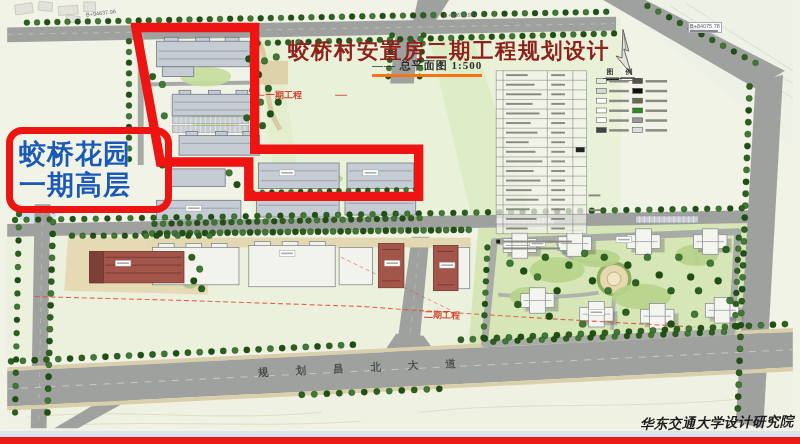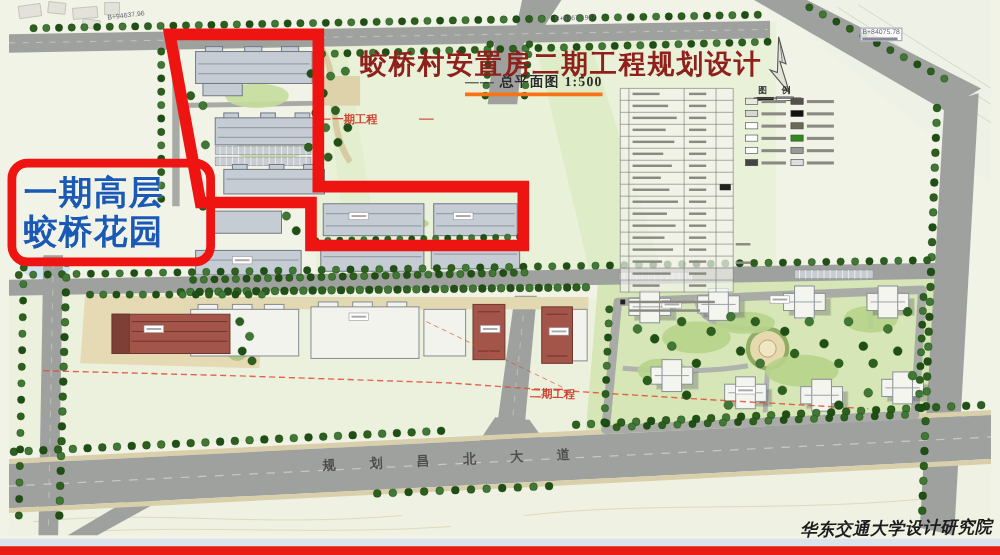--- a/index.html
+++ b/index.html
@@ -913,22 +913,22 @@
         <rect x="650" y="131.5" width="22" height="2.5" fill="#8a8a82"></rect>
       </g>
 
   <path id="red-outline" d="M131,28 L252,28 L252,152 L419,152 L419,200 L246,200 L246,165 L156,165 Z" fill="none" stroke="#ee1411" stroke-width="9.5" stroke-linejoin="miter"></path>
 </svg>
 
 <div class="abs" id="page-title" style="color: rgb(142, 33, 27);">蛟桥村安置房二期工程规划设计</div>
 <div class="abs" id="subtitle">—— 总平面图 1:500</div>
 
 <div class="abs" id="overlay-box" style="border: 7px solid rgb(238, 20, 17); color: rgb(26, 90, 181);">
+  <span>蛟桥花园</span>
   <span>一期高层</span>
-  <span>蛟桥花园</span>
 </div>
 
 <div class="abs phase-label" id="phase1-label" style="color: rgb(207, 67, 49);">一期工程</div>
 <div class="abs phase-label" id="phase2-label" style="color: rgb(207, 67, 49);">二期工程</div>
 
 <div class="abs" id="road-name">规划昌北大道</div>
 <div class="abs" id="legend-header">图 例</div>
 <div class="abs" id="signature">华东交通大学设计研究院</div>
 
 <div class="abs coord" id="coord-tl">B+94637.96</div>

